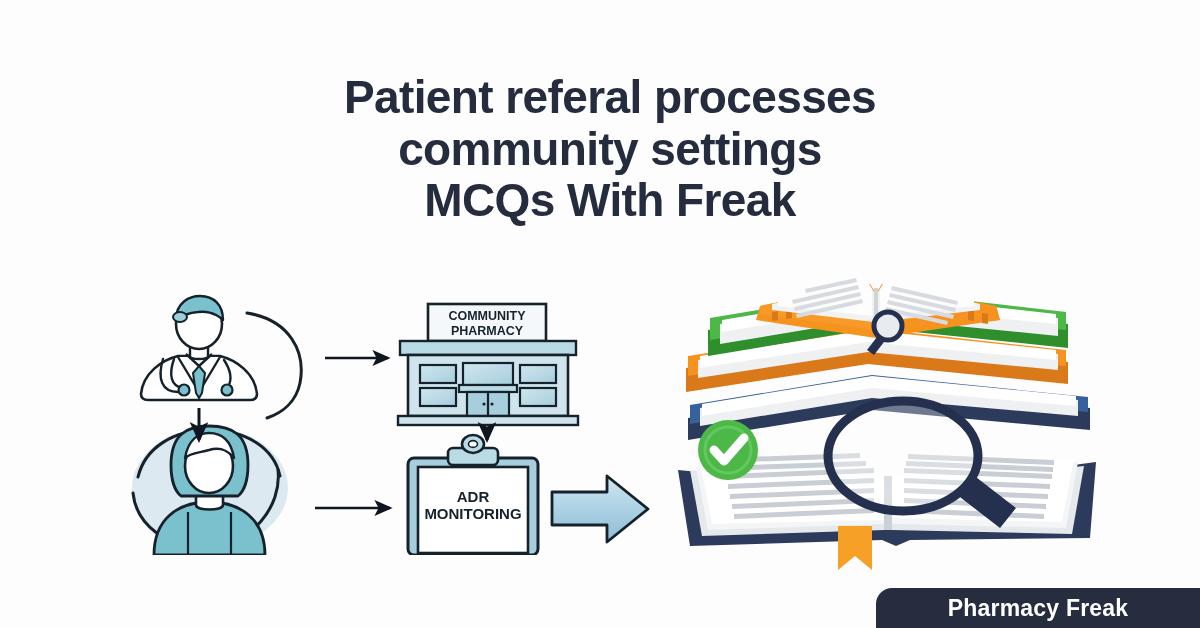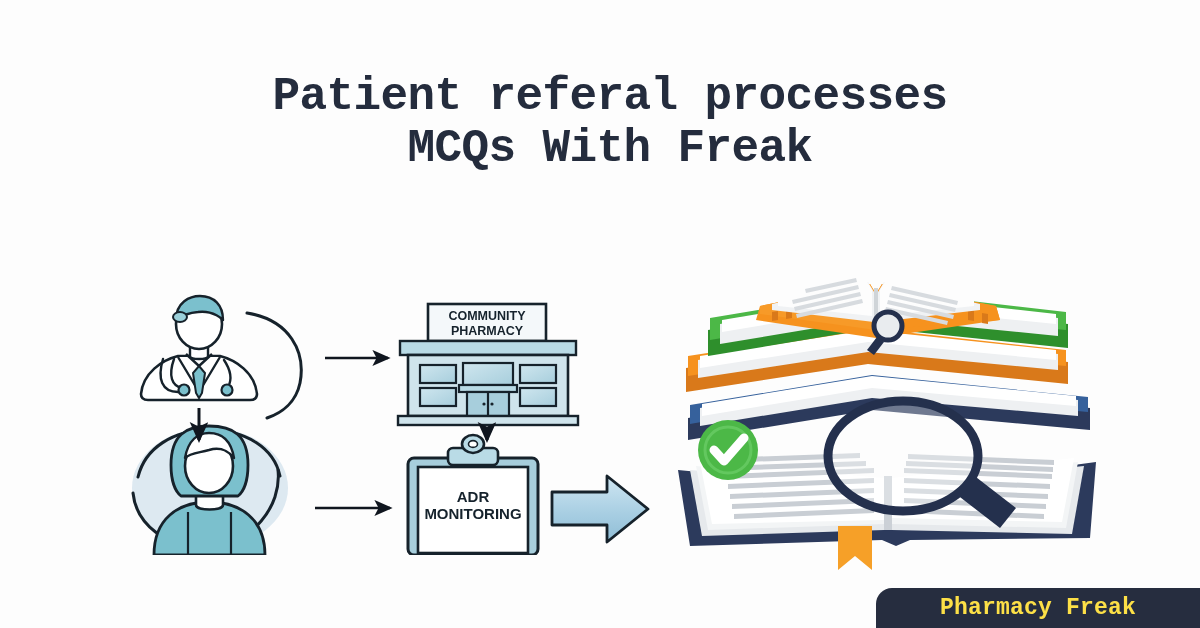--- a/index.html
+++ b/index.html
@@ -19,21 +19,21 @@
   }
 
   
   .title-block {
     position: absolute;
     left: 150px;
     top: 72px;
     width: 920px;
     text-align: center;
     color: #242c3d;
-    font-family: Liberation Mono, monospace;
+    font-family: Liberation Sans, sans-serif;
     font-weight: bold;
     font-size: 46px;
     line-height: 1.12;
     letter-spacing: -0.6px;
   }
   .title-line { display: block; white-space: nowrap; }
 
   
   .diagram {
     position: absolute;
@@ -65,34 +65,35 @@
     top: 588px;
     width: 324px;
     height: 40px;
     background: #262d3f;
     border-top-left-radius: 16px;
     display: flex;
     align-items: center;
     justify-content: center;
   }
   .brand-text {
-    color: #fde047;
-    font-family: Liberation Mono, monospace;
+    color: #ffffff;
+    font-family: Liberation Sans, sans-serif;
     font-weight: bold;
     font-size: 23px;
     letter-spacing: 0.2px;
   }
 </style>
 </head>
 <body>
 
 <div class="canvas">
 
   <div class="title-block">
     <span class="title-line">Patient referal processes</span>
+    <span class="title-line">community settings</span>
     <span class="title-line">MCQs With Freak</span>
   </div>
 
   <div class="diagram">
     <svg width="570" height="275" viewBox="0 0 570 275" xmlns="http://www.w3.org/2000/svg">
       <defs>
         <marker id="arrowhead" markerWidth="7" markerHeight="7" refX="6" refY="3.1" orient="auto">
           <path d="M0,0 L7,3.1 L0,6.2 L1.6,3.1 Z" fill="#10161f"></path>
         </marker>
         <linearGradient id="blockArrowGrad" x1="0" y1="0" x2="0" y2="1">

